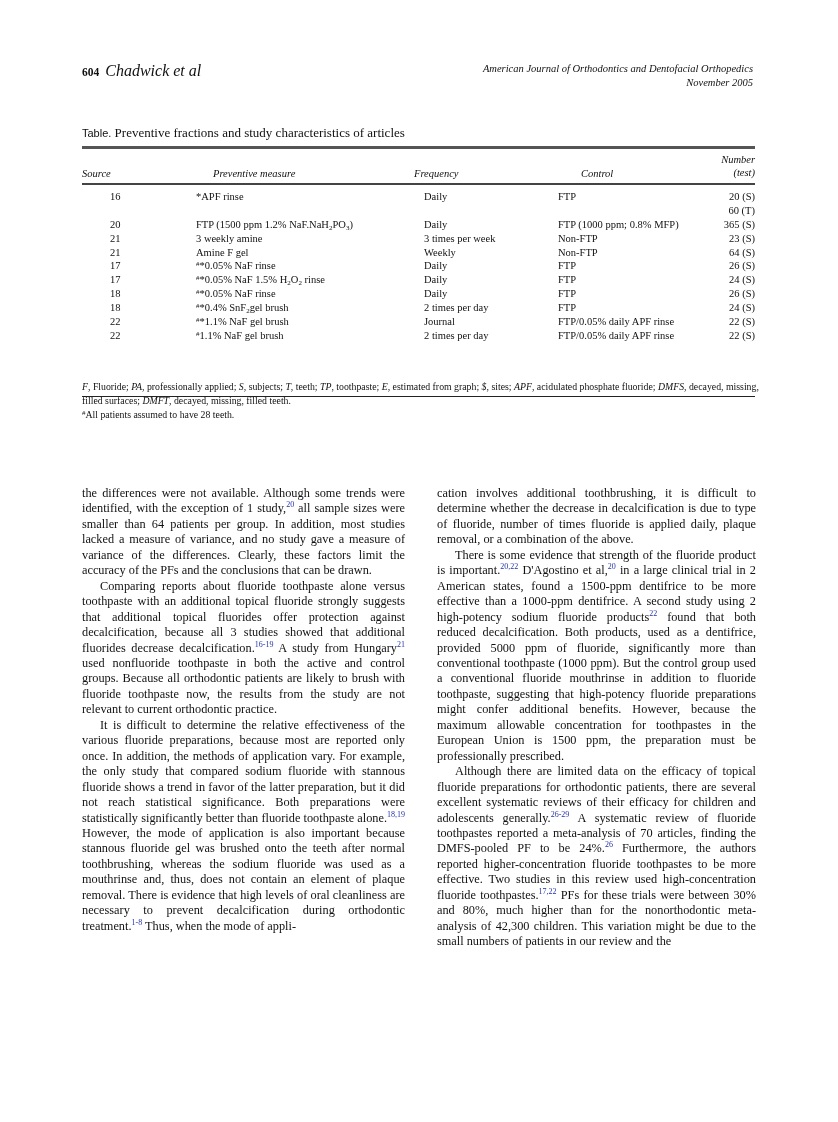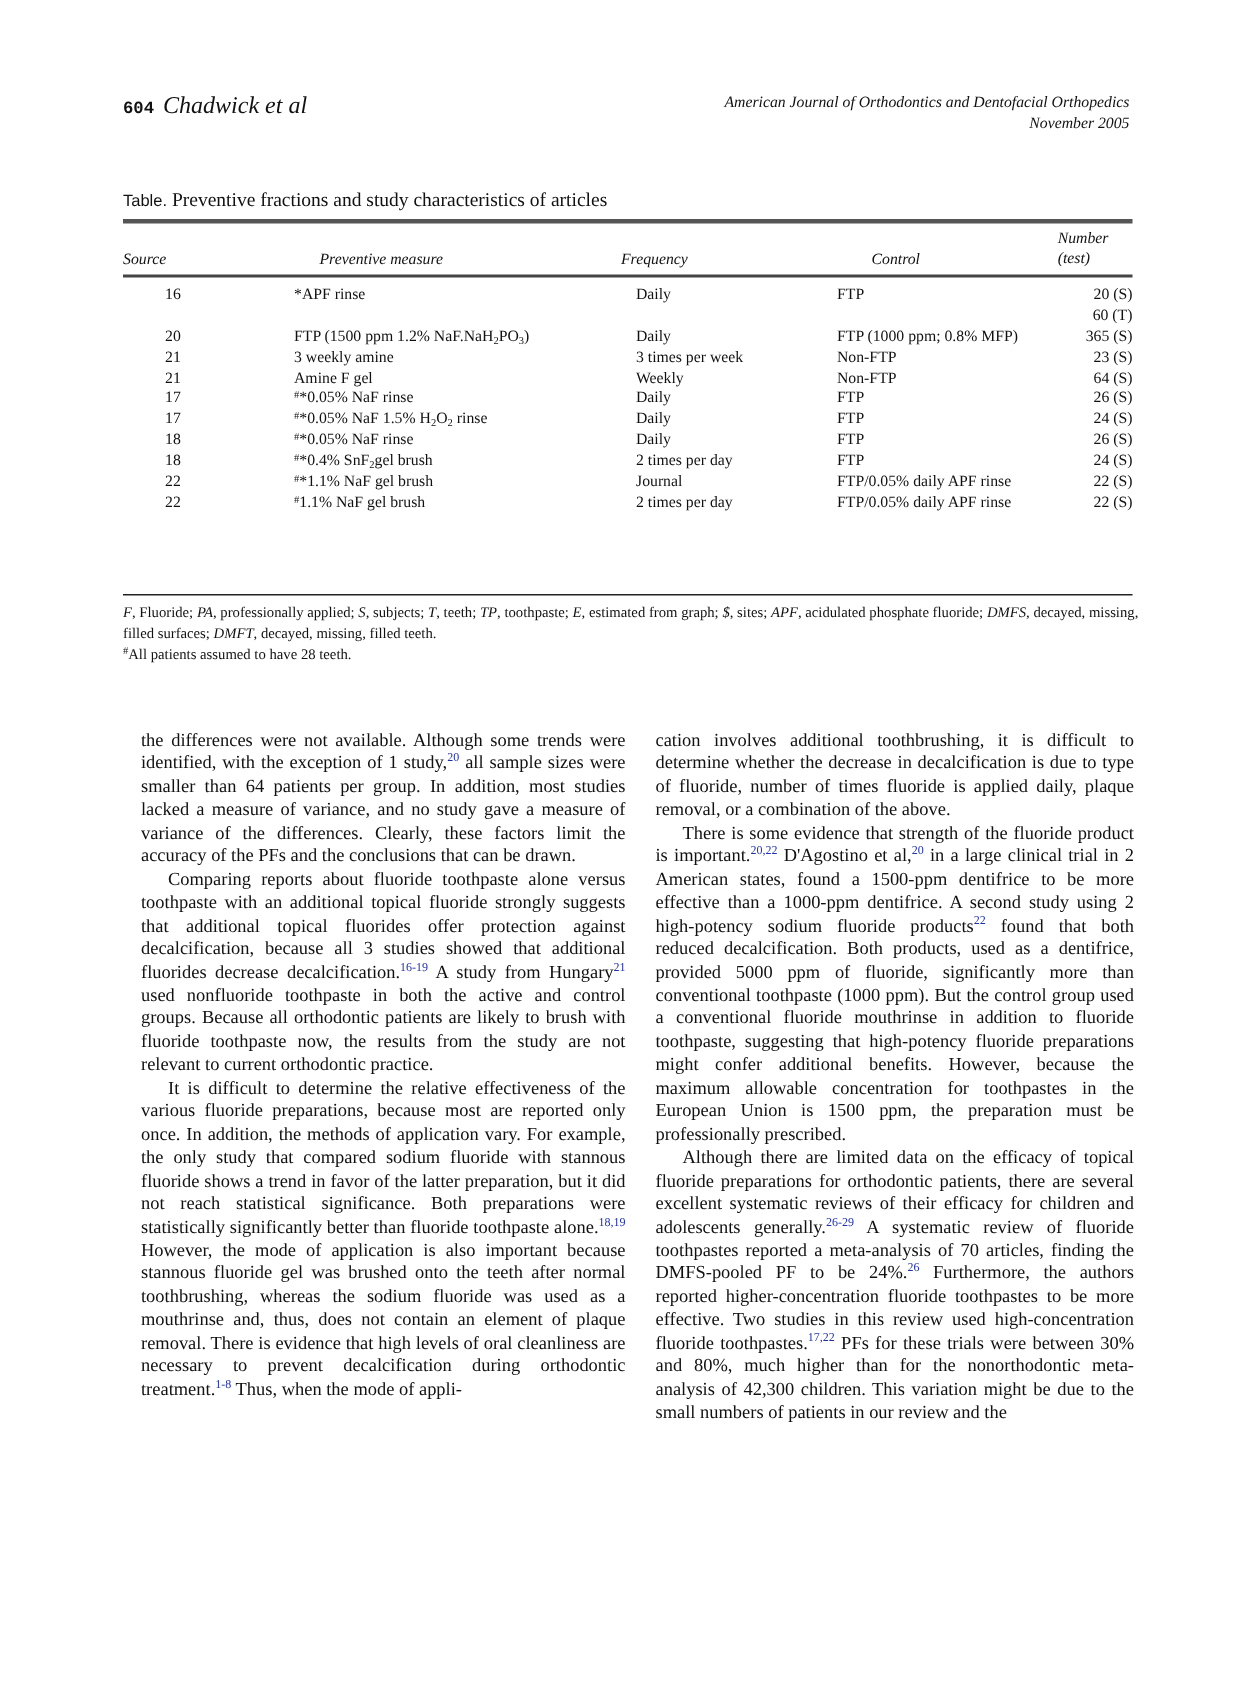--- a/index.html
+++ b/index.html
@@ -1,20 +1,20 @@
 <!DOCTYPE html>
 <html><head>
 <meta charset="utf-8">
 <style>
   html, body { margin:0; padding:0; background:#fff; }
   body { width:838px; height:1122px; position:relative; overflow:hidden;
          font-family:"Liberation Serif", serif; color:#111; }
   .running-head { position:absolute; top:62px; left:82px; right:83px; height:34px; font-size:11px; }
   .rh-left { position:absolute; left:0; top:0; }
-  .rh-page { font-family:Liberation Mono, monospace; font-weight:bold; font-size:11.5px; }
+  .rh-page { font-family:Liberation Serif, serif; font-weight:bold; font-size:11.5px; }
   .rh-auth { font-style:italic; margin-left:6px; font-size:16px; }
   .rh-right { position:absolute; right:2px; top:0; text-align:right; font-style:italic; font-size:10.5px; line-height:14px; }
 
   .table-caption { position:absolute; top:125px; left:82px; font-size:13px; }
   .table-caption .lbl { font-family:"Liberation Sans", sans-serif; font-size:11px; }
   .rule { position:absolute; left:82px; width:673px; background:#555; }
   .rule.top { top:146px; height:3px; }
   .rule.mid { top:183px; height:2px; background:#444; }
   .rule.bot { top:396px; height:1px; background:#222; }
 
@@ -24,25 +24,25 @@
   .trow { position:relative; height:13.9px; line-height:13.9px; white-space:nowrap;margin-left:28px; }
   .trow span { position:absolute; top:0; }
   .c-src { left:0; }
   .c-meas { left:86px; }
   .c-freq { left:314px; }
   .c-ctrl { left:448px; }
   .c-num { right:0; text-align:right; }
   sub { font-size:7px; vertical-align:-2px; line-height:0; }
   sup.m { font-size:7px; vertical-align:3px; line-height:0; }
 
-  .footnotes { position:absolute; top:402px; left:82px; width:680px; font-size:9.8px; line-height:13.8px; }
+  .footnotes { position:absolute; top:380px; left:82px; width:680px; font-size:9.8px; line-height:13.8px; }
   .footnotes i { font-style:italic; }
 
   .col { position:absolute; top:486px; width:323px; font-size:12.3px; line-height:15.45px; text-align:justify; }
-  .col.left { left:94px; }
+  .col.left { left:82px; }
   .col.right { left:437px; width:319px; }
   .col p { margin:0; }
   .col p.ind { text-indent:18px; }
   .ref { color:#2233aa; font-size:8px; vertical-align:5px; line-height:0; }
 </style>
 </head>
 <body>
 
 <div class="running-head">
   <div class="rh-left">
@@ -58,21 +58,21 @@
   <span class="lbl">Table.</span>
   <span>Preventive fractions and study characteristics of articles</span>
 </div>
 
 <div class="rule top"></div>
 <div class="thead">
   <div style="left:0">Source</div>
   <div style="left:131px">Preventive measure</div>
   <div style="left:332px">Frequency</div>
   <div style="left:499px">Control</div>
-  <div style="right:16px; text-align:left; line-height:13px;">
+  <div style="right:0; text-align:right; line-height:13px;">
     <div style="position:static">Number</div>
     <div style="position:static">(test)</div>
   </div>
 </div>
 <div class="rule mid"></div>
 
 <div class="tbody" id="tbody">
     <div class="trow">
       <span class="c-src">16</span>
       <span class="c-meas">*APF rinse</span>

